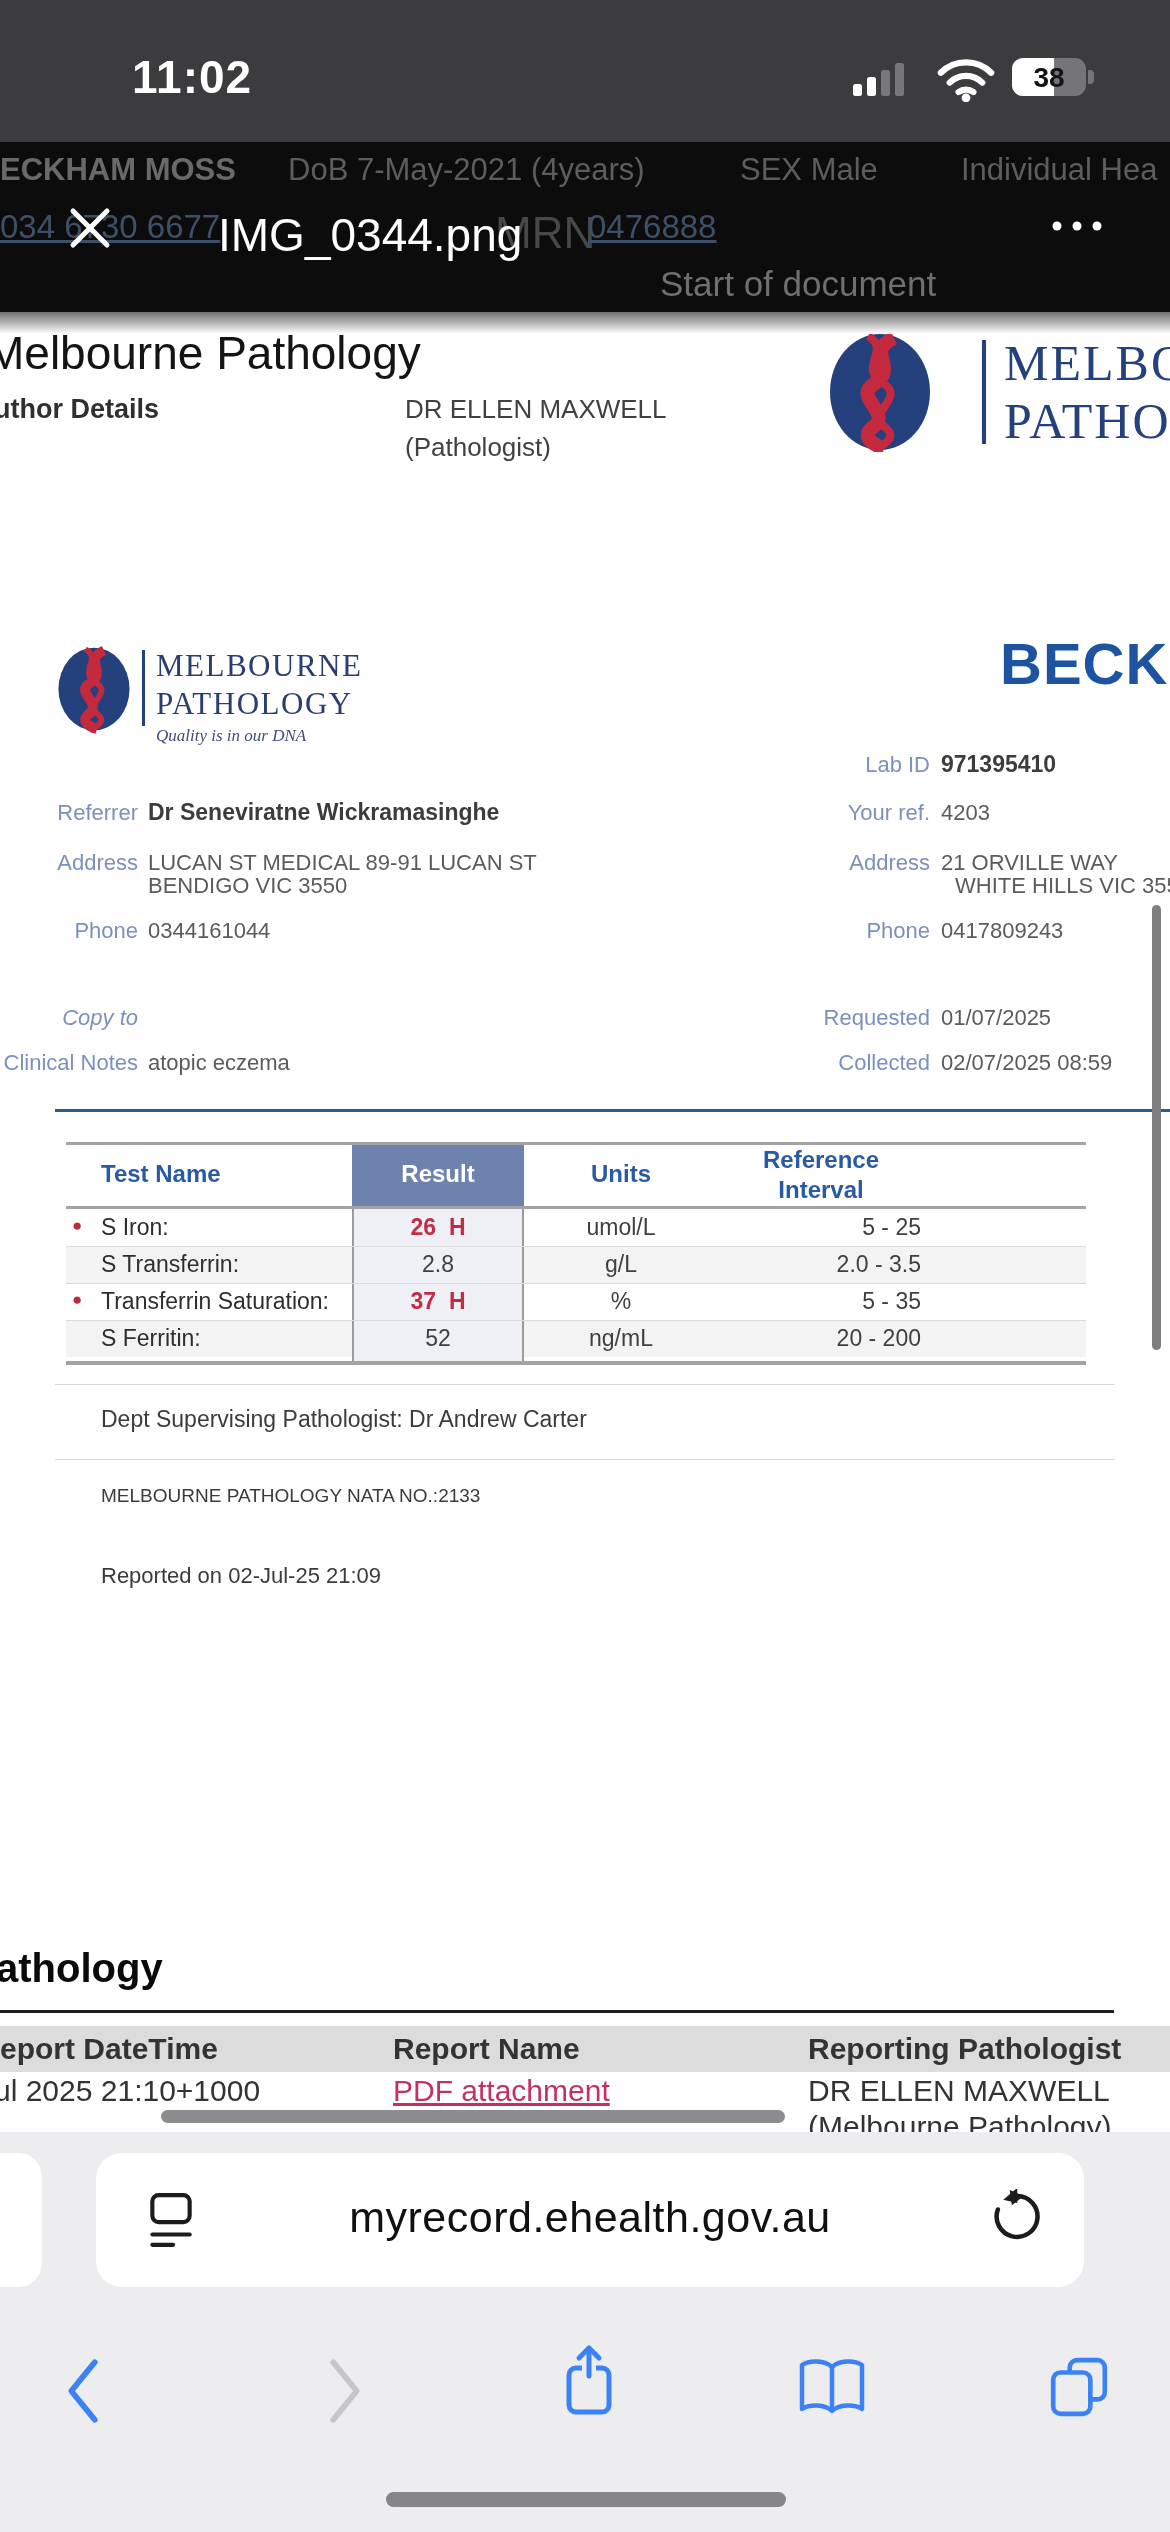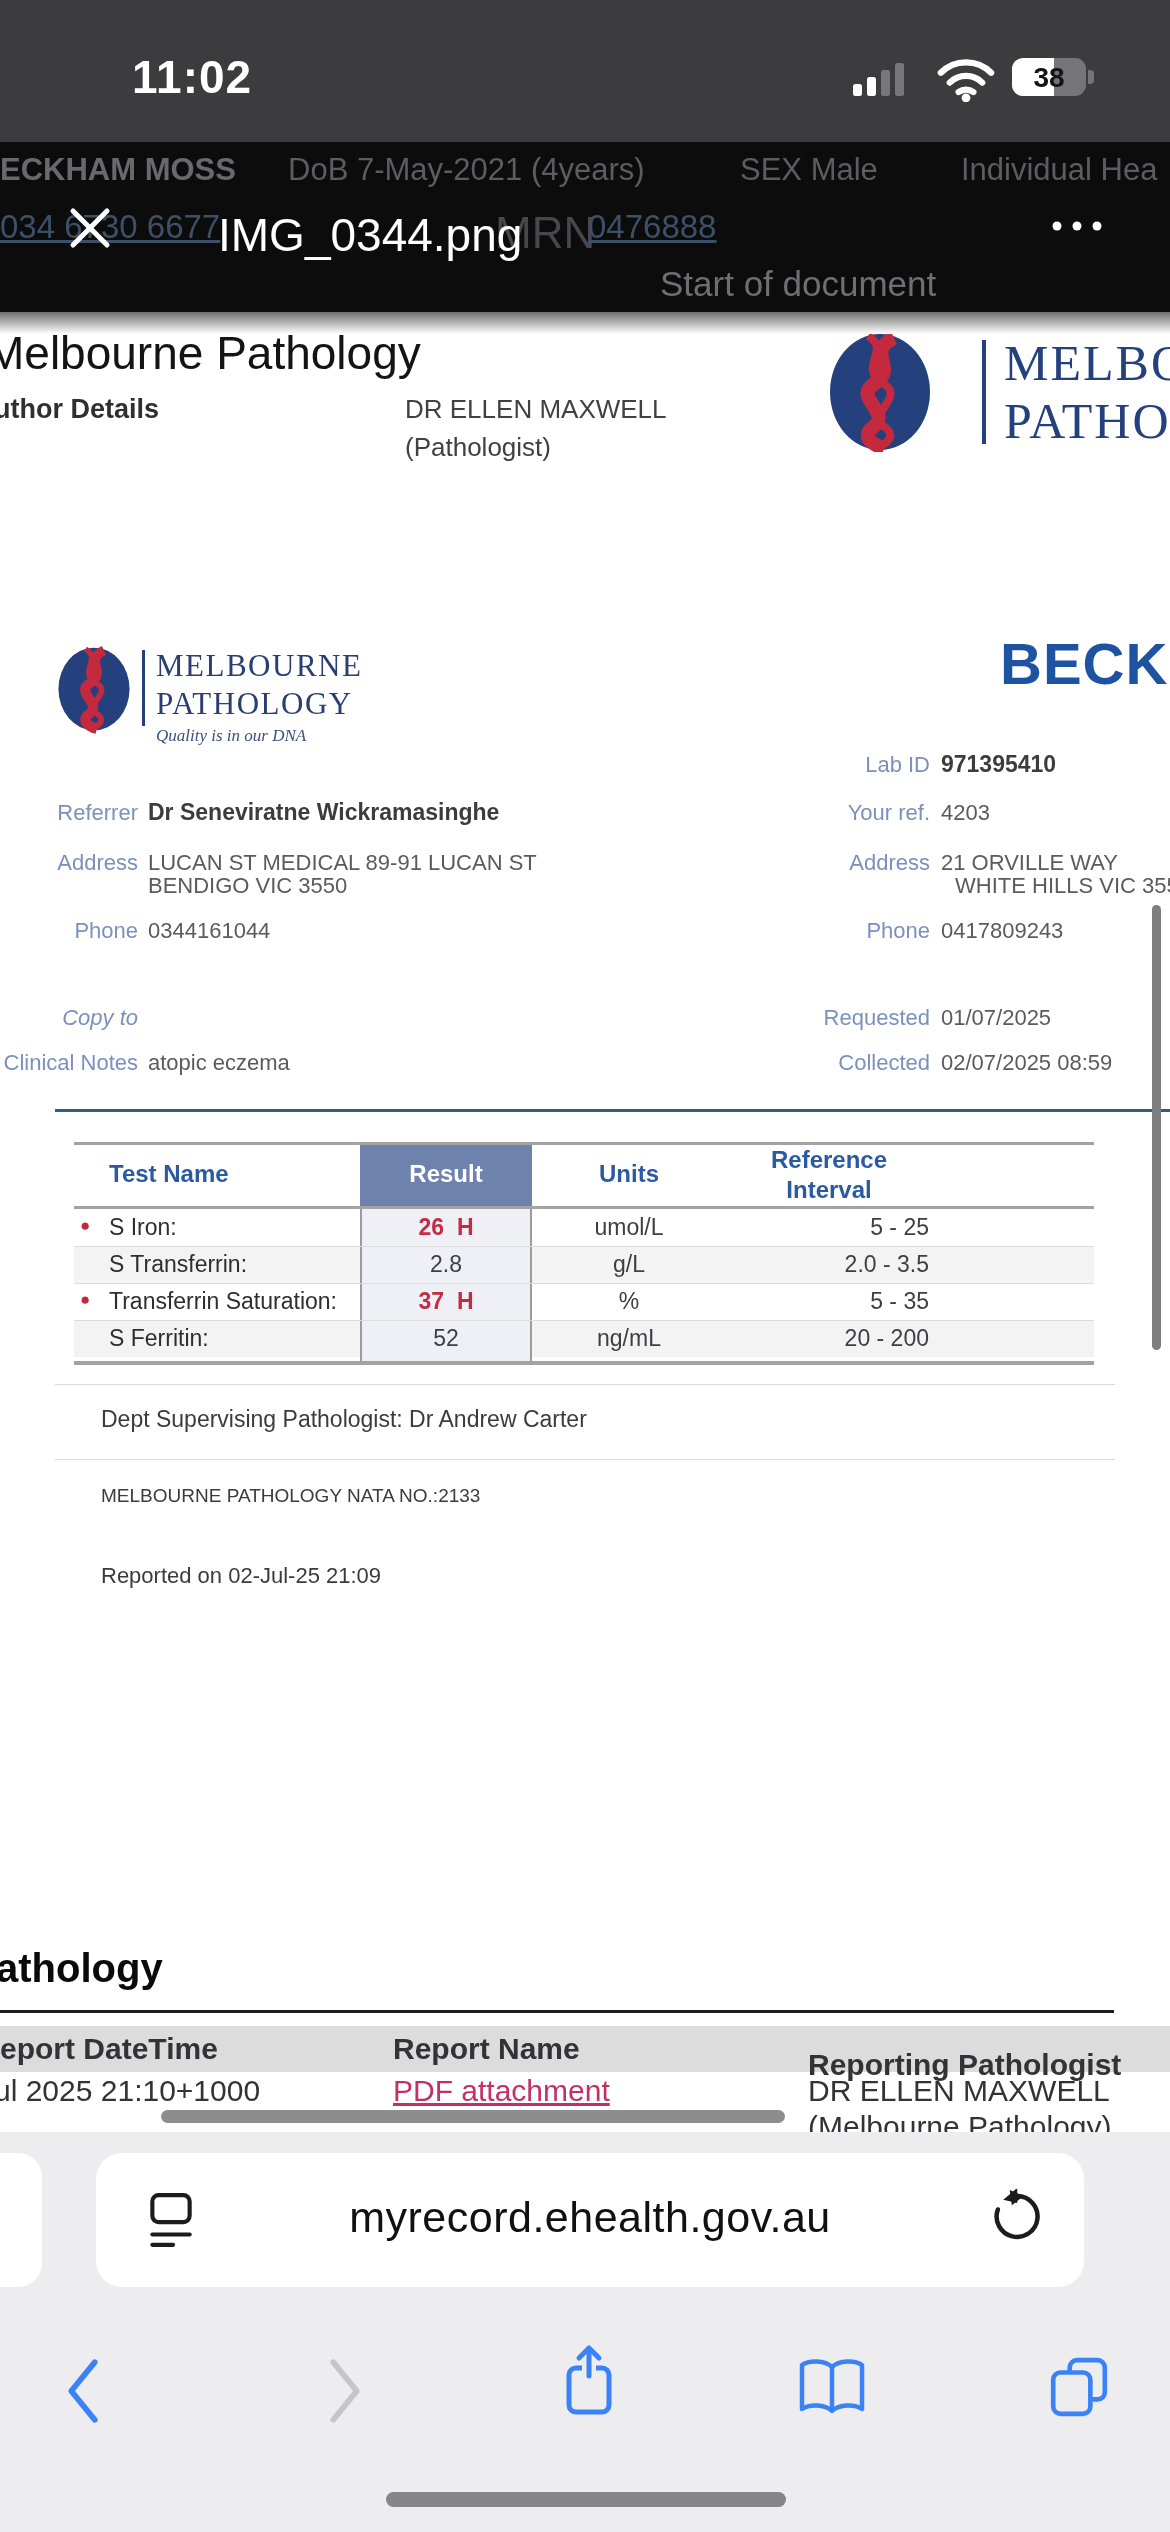--- a/index.html
+++ b/index.html
@@ -26,21 +26,21 @@
   .author-role{position:absolute;left:405px;top:120px;font-size:26px;color:#414143;}
   .navy{color:#24417e;}
   .logo-circle{fill:#24417e;}
   .helix{stroke:#c5293d;fill:none;}
   .logo-bar{background:#24417e;}
   .lbl{position:absolute;color:#7b90bd;font-size:22px;text-align:right;white-space:nowrap;}
   .val{position:absolute;color:#5b5b5d;font-size:22px;white-space:nowrap;}
   .valb{position:absolute;color:#3c3c3e;font-weight:700;font-size:23px;white-space:nowrap;}
   .blue-hr{position:absolute;left:55px;top:797px;width:1115px;height:3px;background:#2e5e82;}
   
-  .rtable{position:absolute;left:66px;top:830px;width:1020px;height:183px;margin-left:8px;}
+  .rtable{position:absolute;left:66px;top:830px;width:1020px;height:183px;}
   .rt-topline{position:absolute;left:0;top:0;width:100%;height:3px;background:#a3a3a3;}
   .rt-hbot{position:absolute;left:0;top:64px;width:100%;height:3px;background:#a3a3a3;}
   .rt-bottom{position:absolute;left:0;top:219px;width:100%;height:4px;background:#a3a3a3;}
   .res-strip{position:absolute;left:286px;top:3px;width:172px;height:216px;background:#eef0f6;border-left:2px solid #9b9b9b;border-right:2px solid #9b9b9b;box-sizing:border-box;}
   .res-head{position:absolute;left:286px;top:3px;width:172px;height:61px;background:#6d82ac;}
   .th{position:absolute;font-size:24px;font-weight:700;color:#2a5aa4;white-space:nowrap;}
   .row-bg{position:absolute;left:0;width:1020px;height:37px;background:#f3f3f4;}
   .rsep{position:absolute;left:0;width:1020px;height:1px;background:#dcdcdc;}
   .dot{position:absolute;left:6px;font-size:17px;color:#c0293c;}
   .tname{position:absolute;left:35px;font-size:23px;color:#2e2e30;white-space:nowrap;}
@@ -230,21 +230,21 @@
   </div>
 
   <div class="doc-fade"></div>
 
   <div class="page-below">
     <span class="sect-title">athology</span>
     <div class="black-line"></div>
     <div class="band">
       <span class="bth" style="left:0;">eport DateTime</span>
       <span class="bth" style="left:393px;">Report Name</span>
-      <span class="bth" style="left:808px;margin-top:16px;">Reporting Pathologist</span>
+      <span class="bth" style="left:808px;">Reporting Pathologist</span>
     </div>
     <span class="brow" style="left:-6px;">ul 2025 21:10+1000</span>
     <span class="brow pdf-link" style="left:393px;">PDF attachment</span>
     <span class="brow" style="left:808px;">DR ELLEN MAXWELL</span>
     <span class="brow" style="left:808px;top:180px;">(Melbourne Pathology)</span>
     <div class="h-scroll"></div>
   </div>
 
   <div class="chrome">
     <div class="mini-pill"></div>

